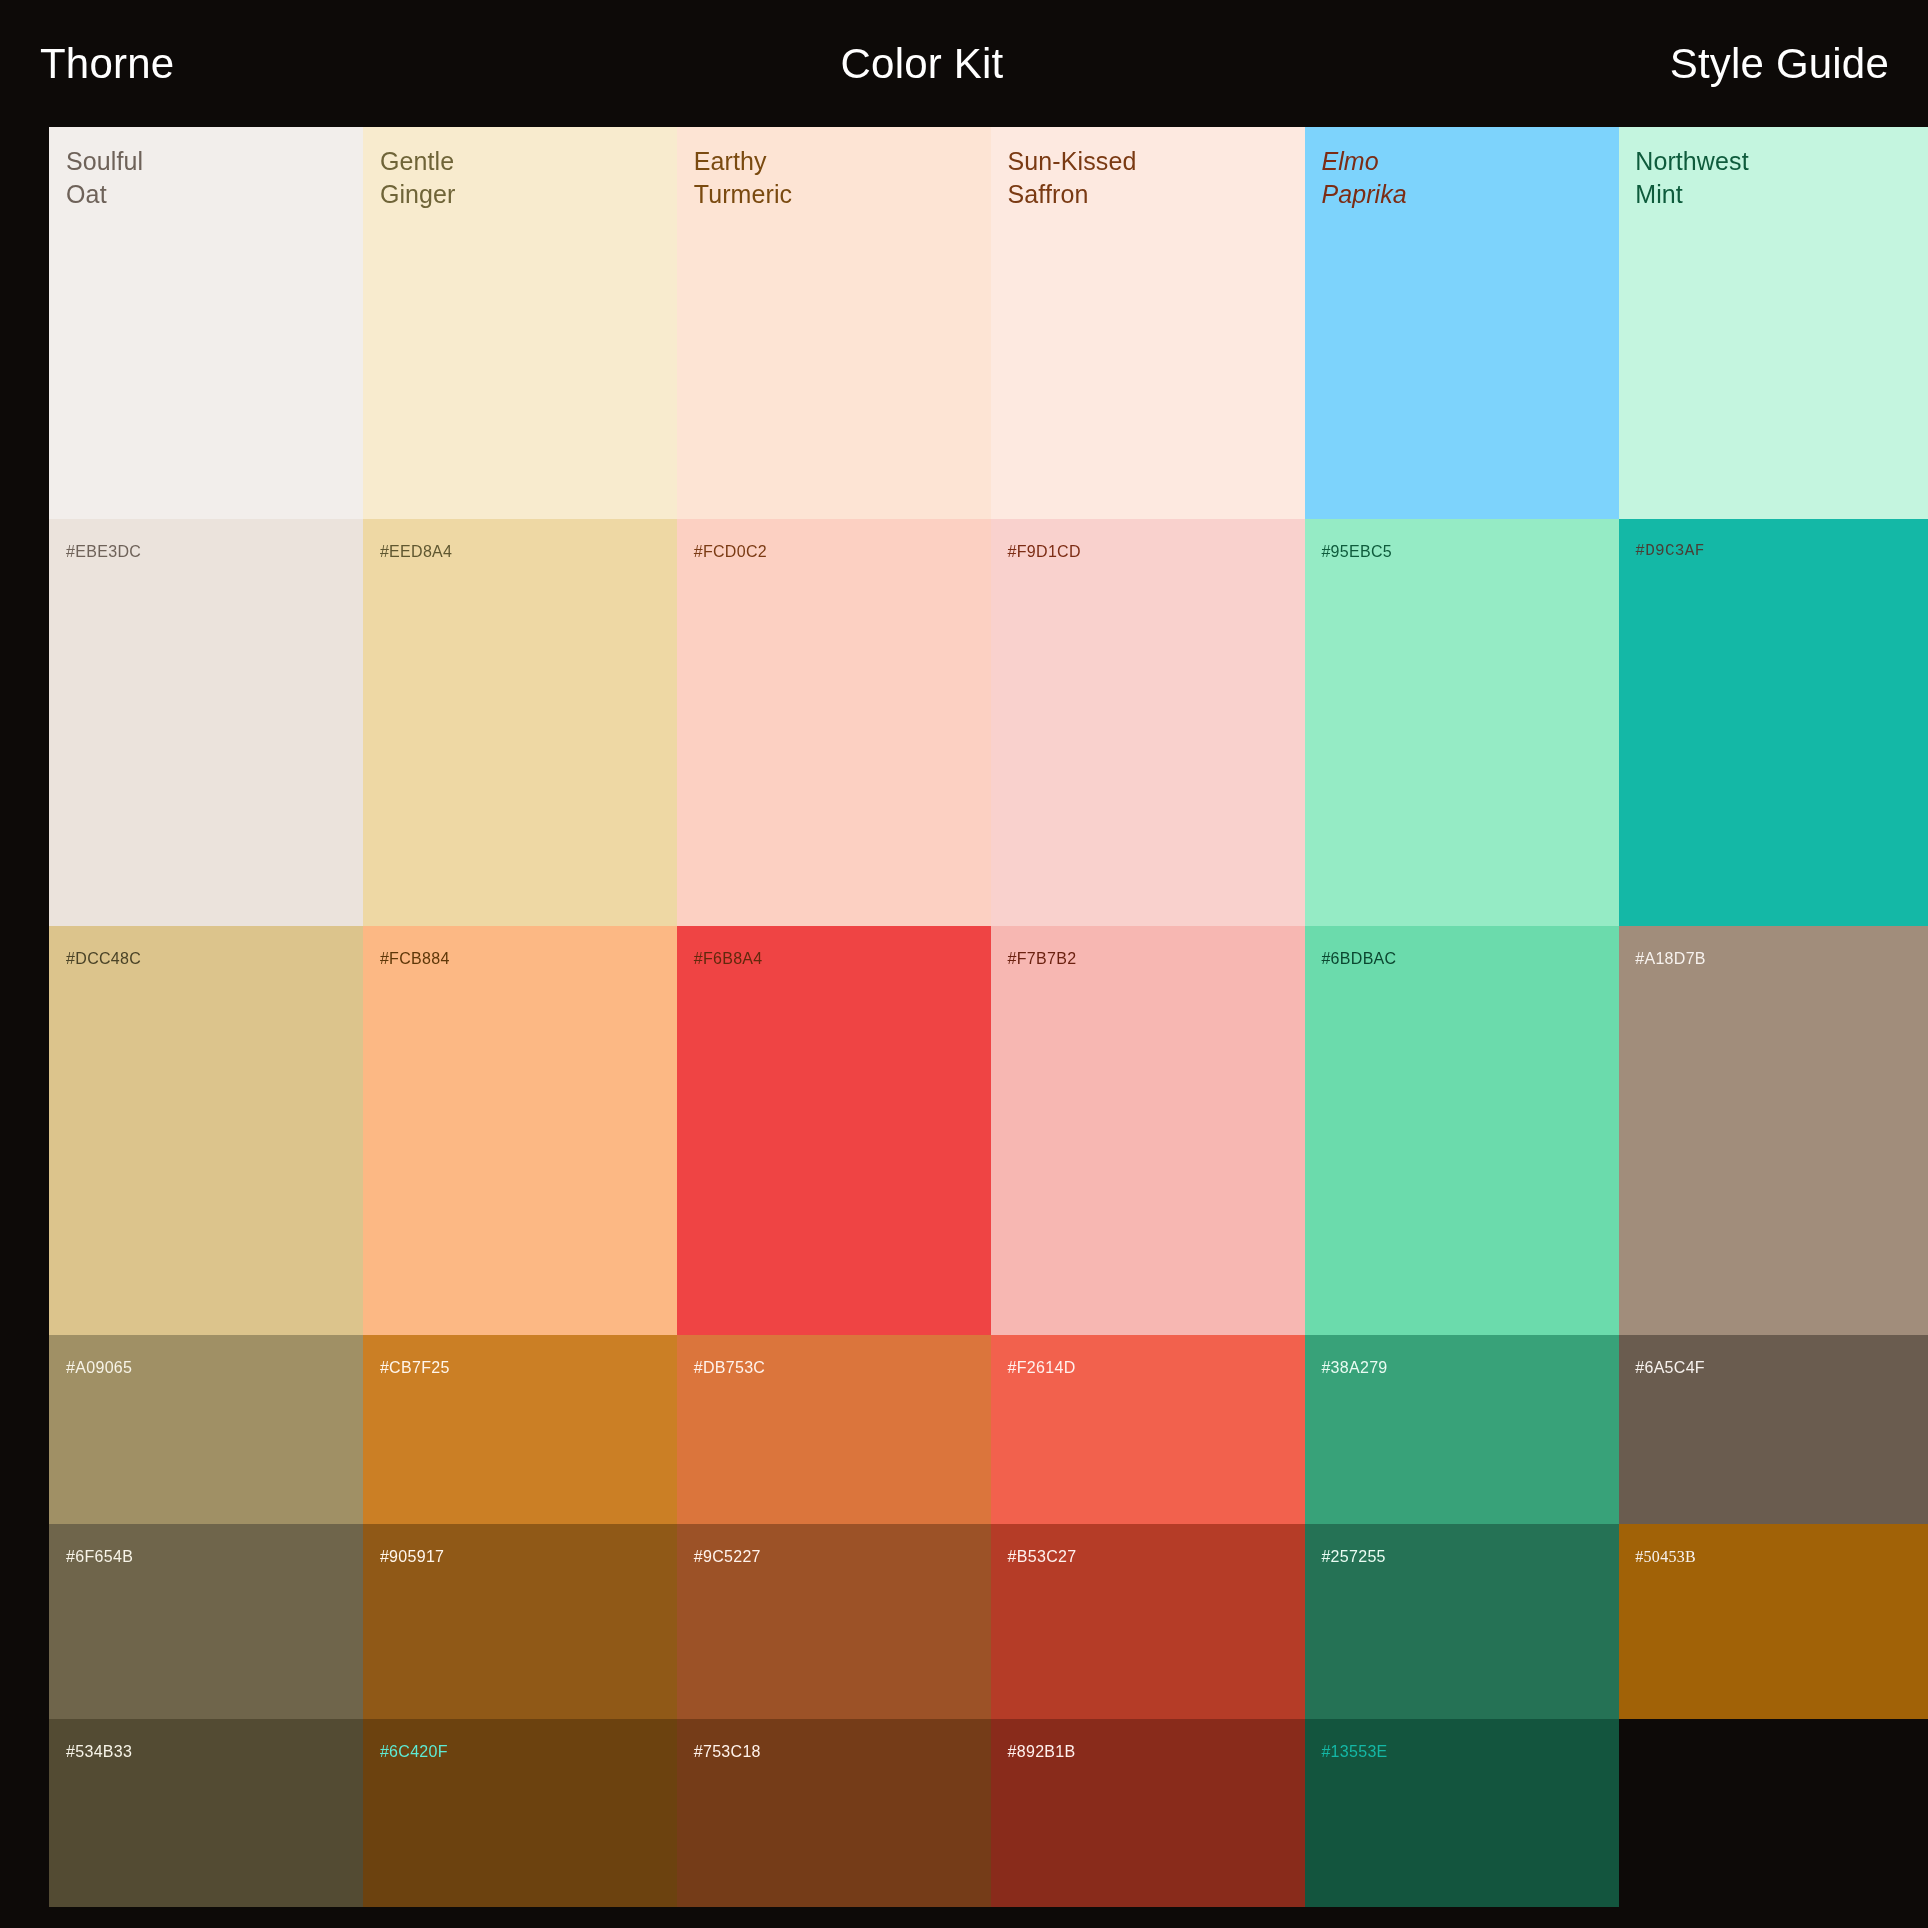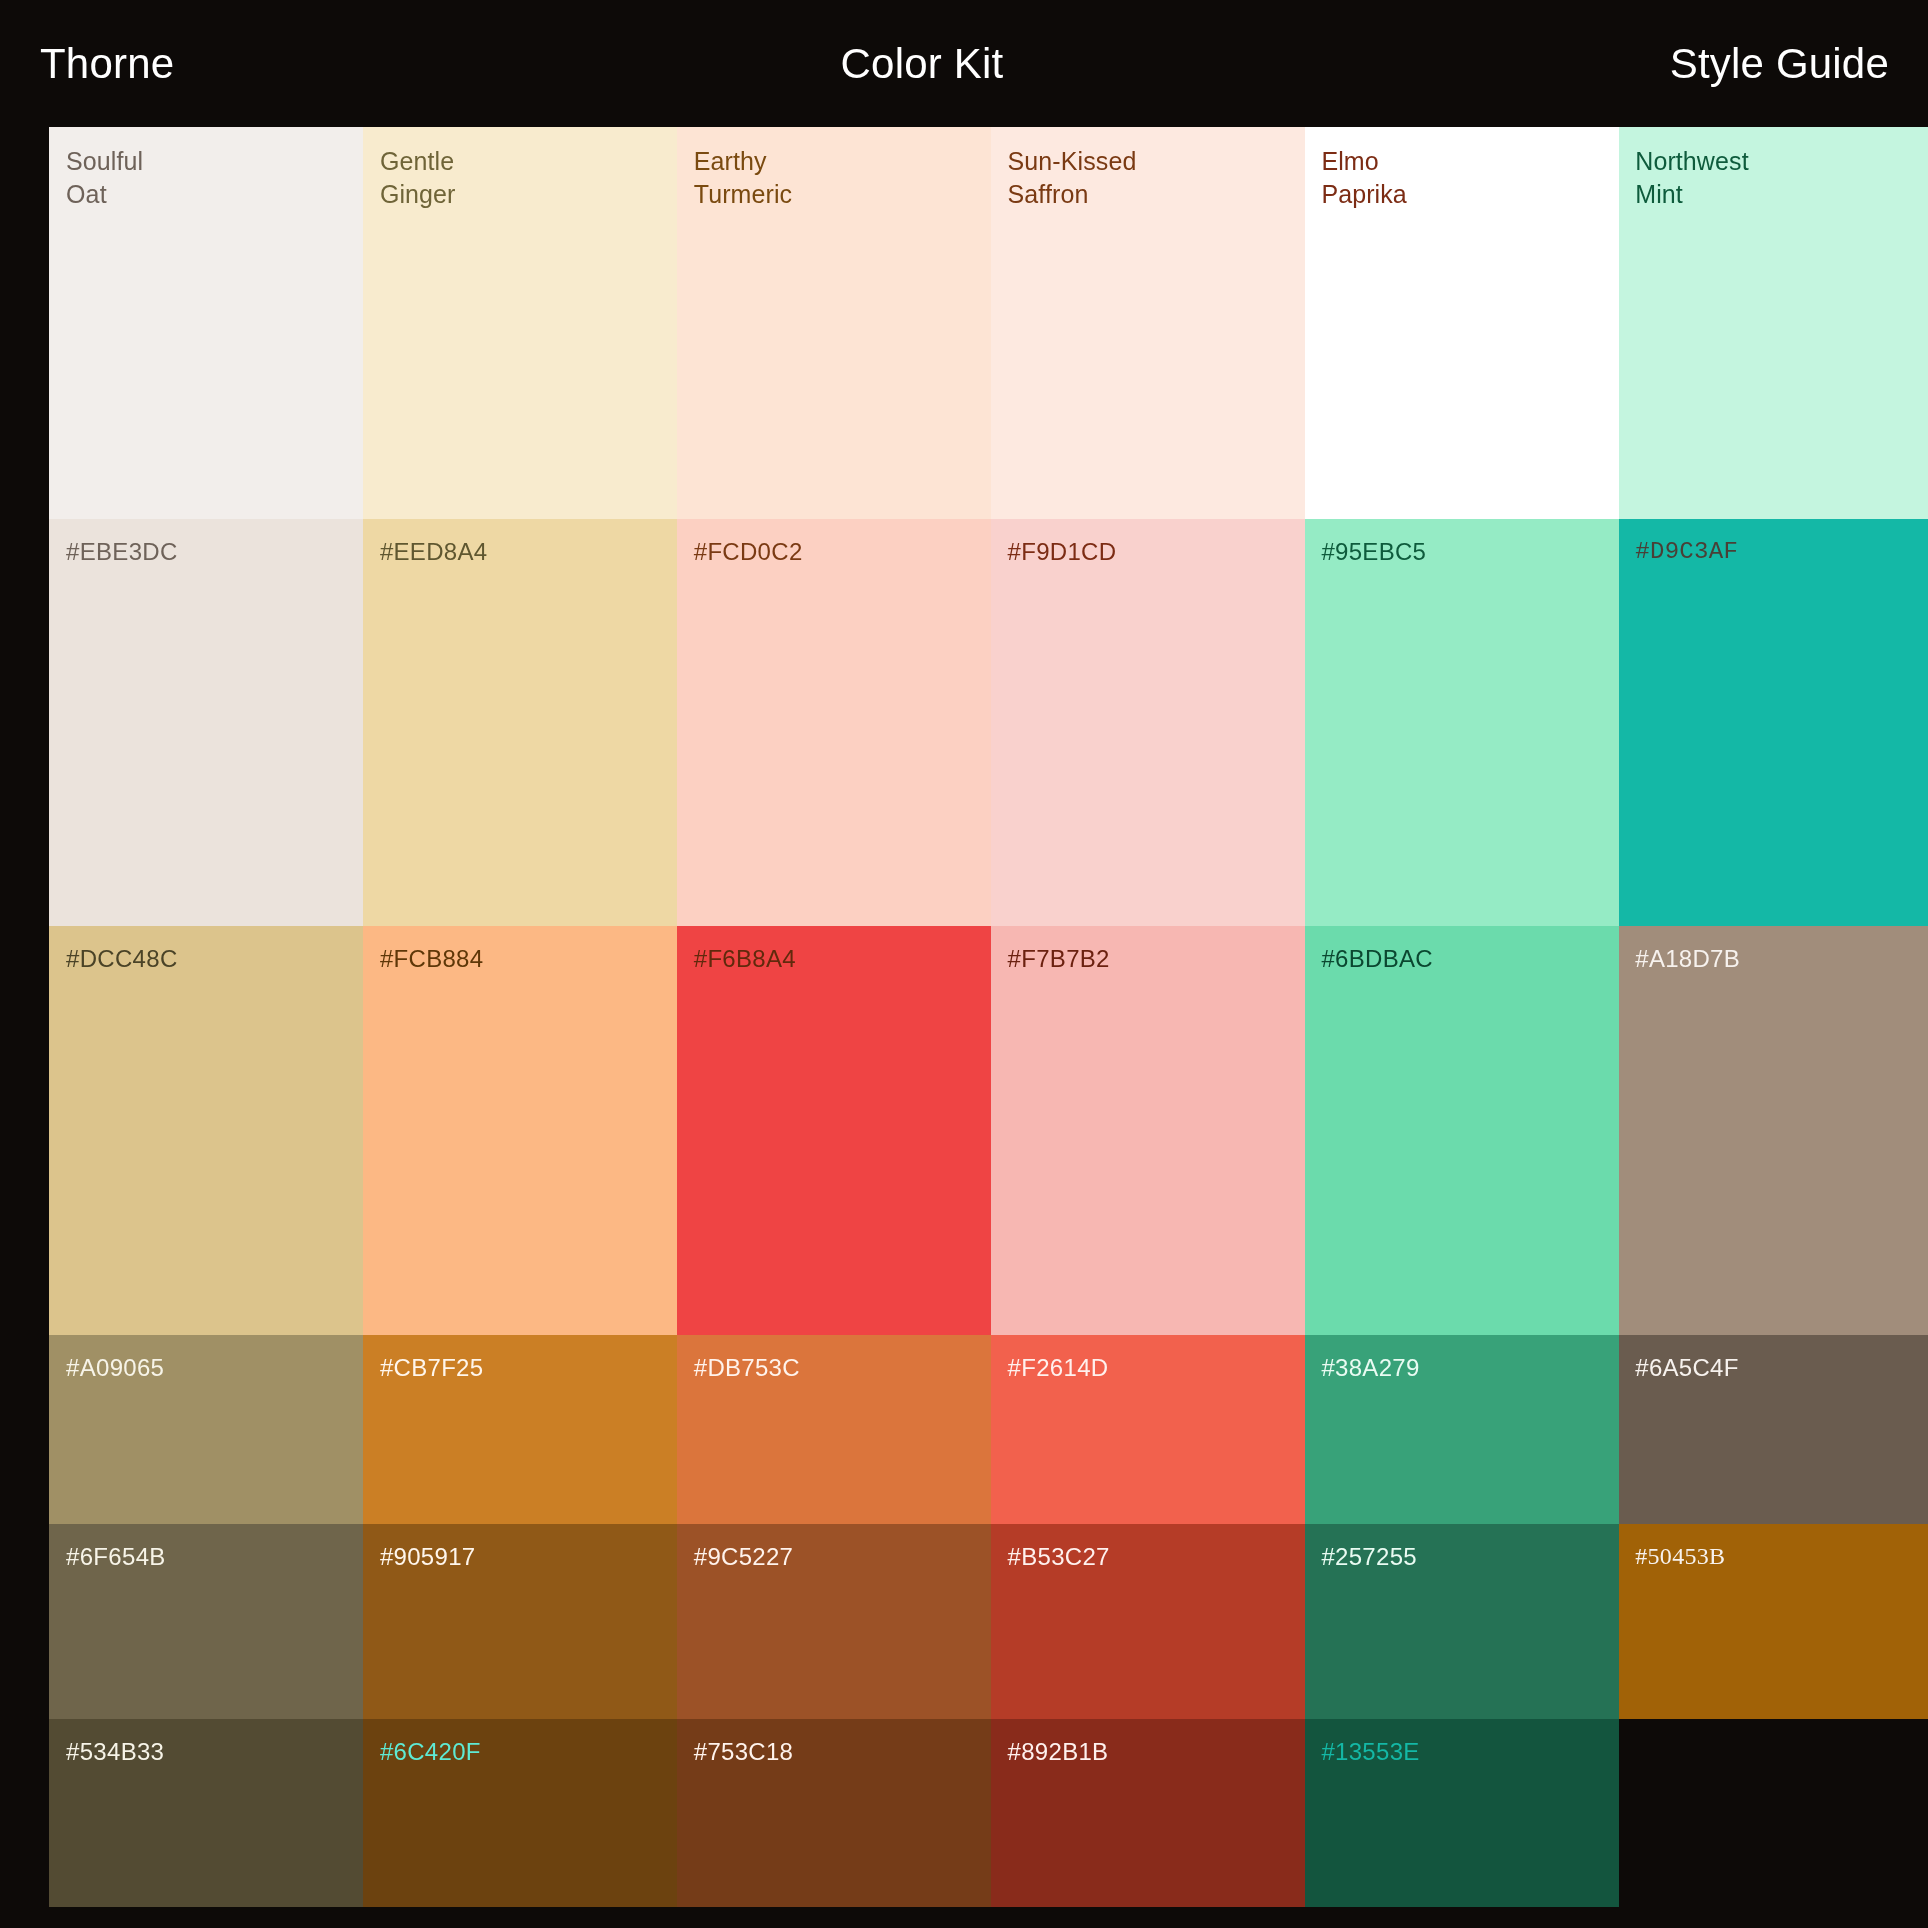--- a/index.html
+++ b/index.html
@@ -70,21 +70,21 @@
     top: 18.4px;
     font-size: 25px;
     line-height: 33px;
     white-space: pre-line;
     letter-spacing: 0.1px;
   }
   .swatch-hex {
     position: absolute;
     left: 16.7px;
     top: 20px;
-    font-size: 24px;
+    font-size: 16px;
     line-height: 25px;
     letter-spacing: 0.3px;
     white-space: nowrap;
   }
 </style>
 </head>
 <body>
 
 <div class="page">
 
@@ -104,21 +104,21 @@
 Ginger</div>
       </div>
       <div class="swatch" style="background: rgb(253, 228, 212);">
         <div class="swatch-label" style="color: rgb(122, 74, 16);">Earthy
 Turmeric</div>
       </div>
       <div class="swatch" style="background: rgb(253, 233, 224);">
         <div class="swatch-label" style="color: rgb(122, 58, 19);">Sun-Kissed
 Saffron</div>
       </div>
-      <div class="swatch" style="background: #ffffff;">
+      <div class="swatch" style="background: #7dd3fc; font-style: italic;">
         <div class="swatch-label" style="color: rgb(124, 44, 20);">Elmo
 Paprika</div>
       </div>
       <div class="swatch" style="background: rgb(196, 245, 223);">
         <div class="swatch-label" style="color: rgb(14, 91, 60);">Northwest
 Mint</div>
       </div>
       <div class="swatch" style="background: rgb(235, 227, 220);">
         <div class="swatch-hex" style="color: rgb(110, 98, 89);">#EBE3DC</div>
       </div>

